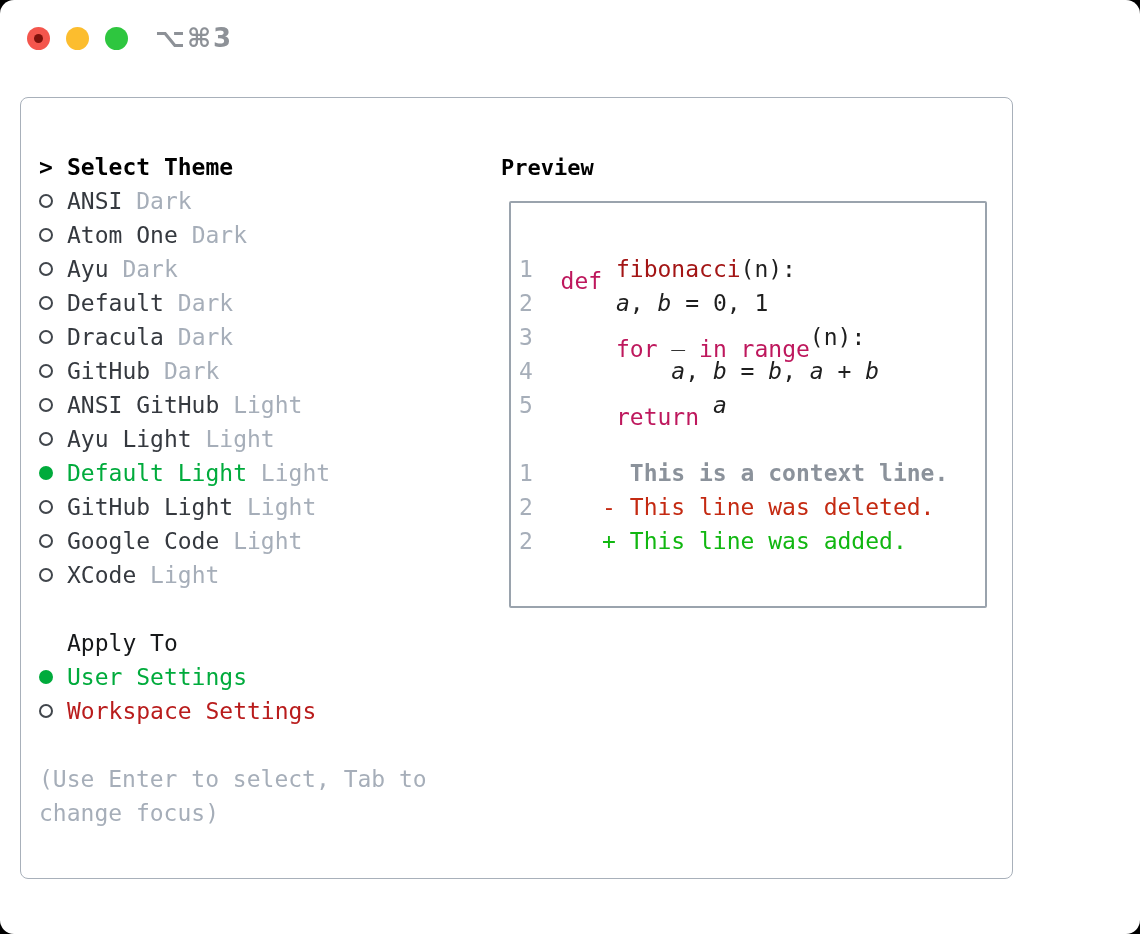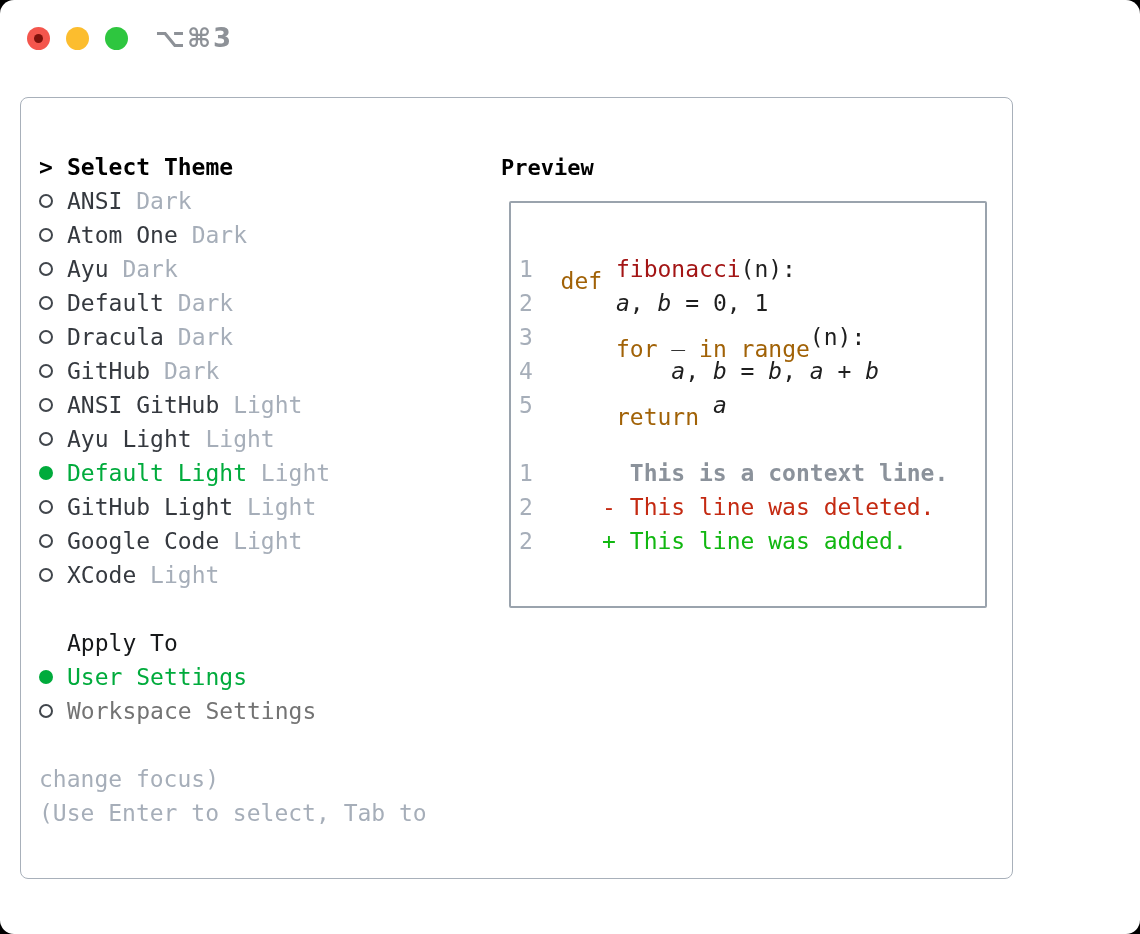--- a/index.html
+++ b/index.html
@@ -42,42 +42,42 @@
   .spacer { height:34px; }
   .marker { width:28px; flex:none; display:flex; align-items:center; }
   .prompt-glyph { font-weight:bold; color:#000; }
   .circle { width:14px; height:14px; border-radius:50%; border:2px solid #41464c; }
   .circle.filled { background:var(--accent); border-color:var(--accent); }
   .heading-text { font-weight:bold; color:#000; }
   .subheading-text { color:#16181a; }
   .theme-name { color:#35393f; }
   .theme-name.selected { color:var(--accent); }
   .theme-variant { color:#a6aeb9; }
-  .option-label { color:#737373; }
+  .option-label { color:#b91c1c; }
   .option-label.selected { color:var(--accent); }
   .hint-line { height:34px; display:flex; align-items:center; color:#a6aeb9; white-space:pre; }
 
   
   .preview-heading {
     position:absolute; left:480px; top:52px; height:34px;
     display:flex; align-items:center;
     font-size:22px; font-weight:bold; color:#000;
   }
   .preview-box {
     position:absolute; left:488px; top:103px;
     width:478px; height:407px;
     border:2px solid #9aa3ad;
     border-radius:2px;
     padding:49px 0 0 8px;
     background:#fff;
   }
   .pline { height:34px; display:flex; align-items:center; white-space:pre; font-size:23px; }
   .seg-ln  { color:#a6aeb9; }
   .seg-pl  { color:#1f1f1f; }
-  .seg-kw  { color:#a16207;margin-top:24px; }
+  .seg-kw  { color:#be185d;margin-top:24px; }
   .seg-fn  { color:#a31515; }
   .seg-var { color:#1f1f1f; font-style:italic; }
   .seg-ctx { color:#8b929b;font-weight:bold; }
   .seg-del { color:#c42a12; }
   .seg-add { color:#11b711; }
 </style>
 </head>
 <body>
 
 <div class="window">
@@ -123,22 +123,22 @@
         <span class="subheading-text">Apply To</span>
       </div>
 
       <div id="apply-list">
           <div class="row"><span class="marker"><span class="circle filled"></span></span><span class="option-label selected">User Settings</span></div>
           <div class="row"><span class="marker"><span class="circle"></span></span><span class="option-label">Workspace Settings</span></div>
         </div>
 
       <div class="spacer"></div>
 
+      <div class="hint-line">(Use Enter to select, Tab to</div>
       <div class="hint-line">change focus)</div>
-      <div class="hint-line">(Use Enter to select, Tab to</div>
     </div>
 
     <div class="preview-heading">Preview</div>
 
     <div class="preview-box" id="preview-box">
         <div class="pline"><span class="seg-ln">1  </span><span class="seg-kw">def</span><span class="seg-pl"> </span><span class="seg-fn">fibonacci</span><span class="seg-pl">(n):</span></div>
         <div class="pline"><span class="seg-ln">2  </span><span class="seg-pl">    </span><span class="seg-var">a</span><span class="seg-pl">, </span><span class="seg-var">b</span><span class="seg-pl"> = 0, 1</span></div>
         <div class="pline"><span class="seg-ln">3  </span><span class="seg-pl">    </span><span class="seg-kw">for</span><span class="seg-pl"> _ </span><span class="seg-kw">in</span><span class="seg-pl"> </span><span class="seg-kw">range</span><span class="seg-pl">(n):</span></div>
         <div class="pline"><span class="seg-ln">4  </span><span class="seg-pl">        </span><span class="seg-var">a</span><span class="seg-pl">, </span><span class="seg-var">b</span><span class="seg-pl"> = </span><span class="seg-var">b</span><span class="seg-pl">, </span><span class="seg-var">a</span><span class="seg-pl"> + </span><span class="seg-var">b</span></div>
         <div class="pline"><span class="seg-ln">5  </span><span class="seg-pl">    </span><span class="seg-kw">return</span><span class="seg-pl"> </span><span class="seg-var">a</span></div>

